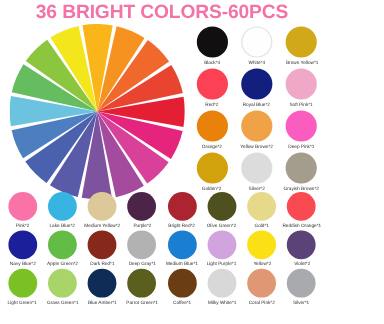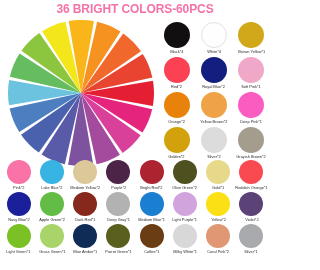--- a/index.html
+++ b/index.html
@@ -7,21 +7,21 @@
     width:270px;height:270px;
     background:#ffffff;
     font-family:"Liberation Sans", sans-serif;
     overflow:hidden;
     position:relative;
   }
   #page-title{
     position:absolute;
     top:2px;left:0;width:270px;
     text-align:center;
-    font-size:12px;
+    font-size:16px;
     font-weight:bold;
     letter-spacing:-0.1px;
     color:#f472a8;
   }
   
   #wheel-wrap{
     position:absolute;
     left:8px;top:20px;
     width:146px;height:146px;
   }

